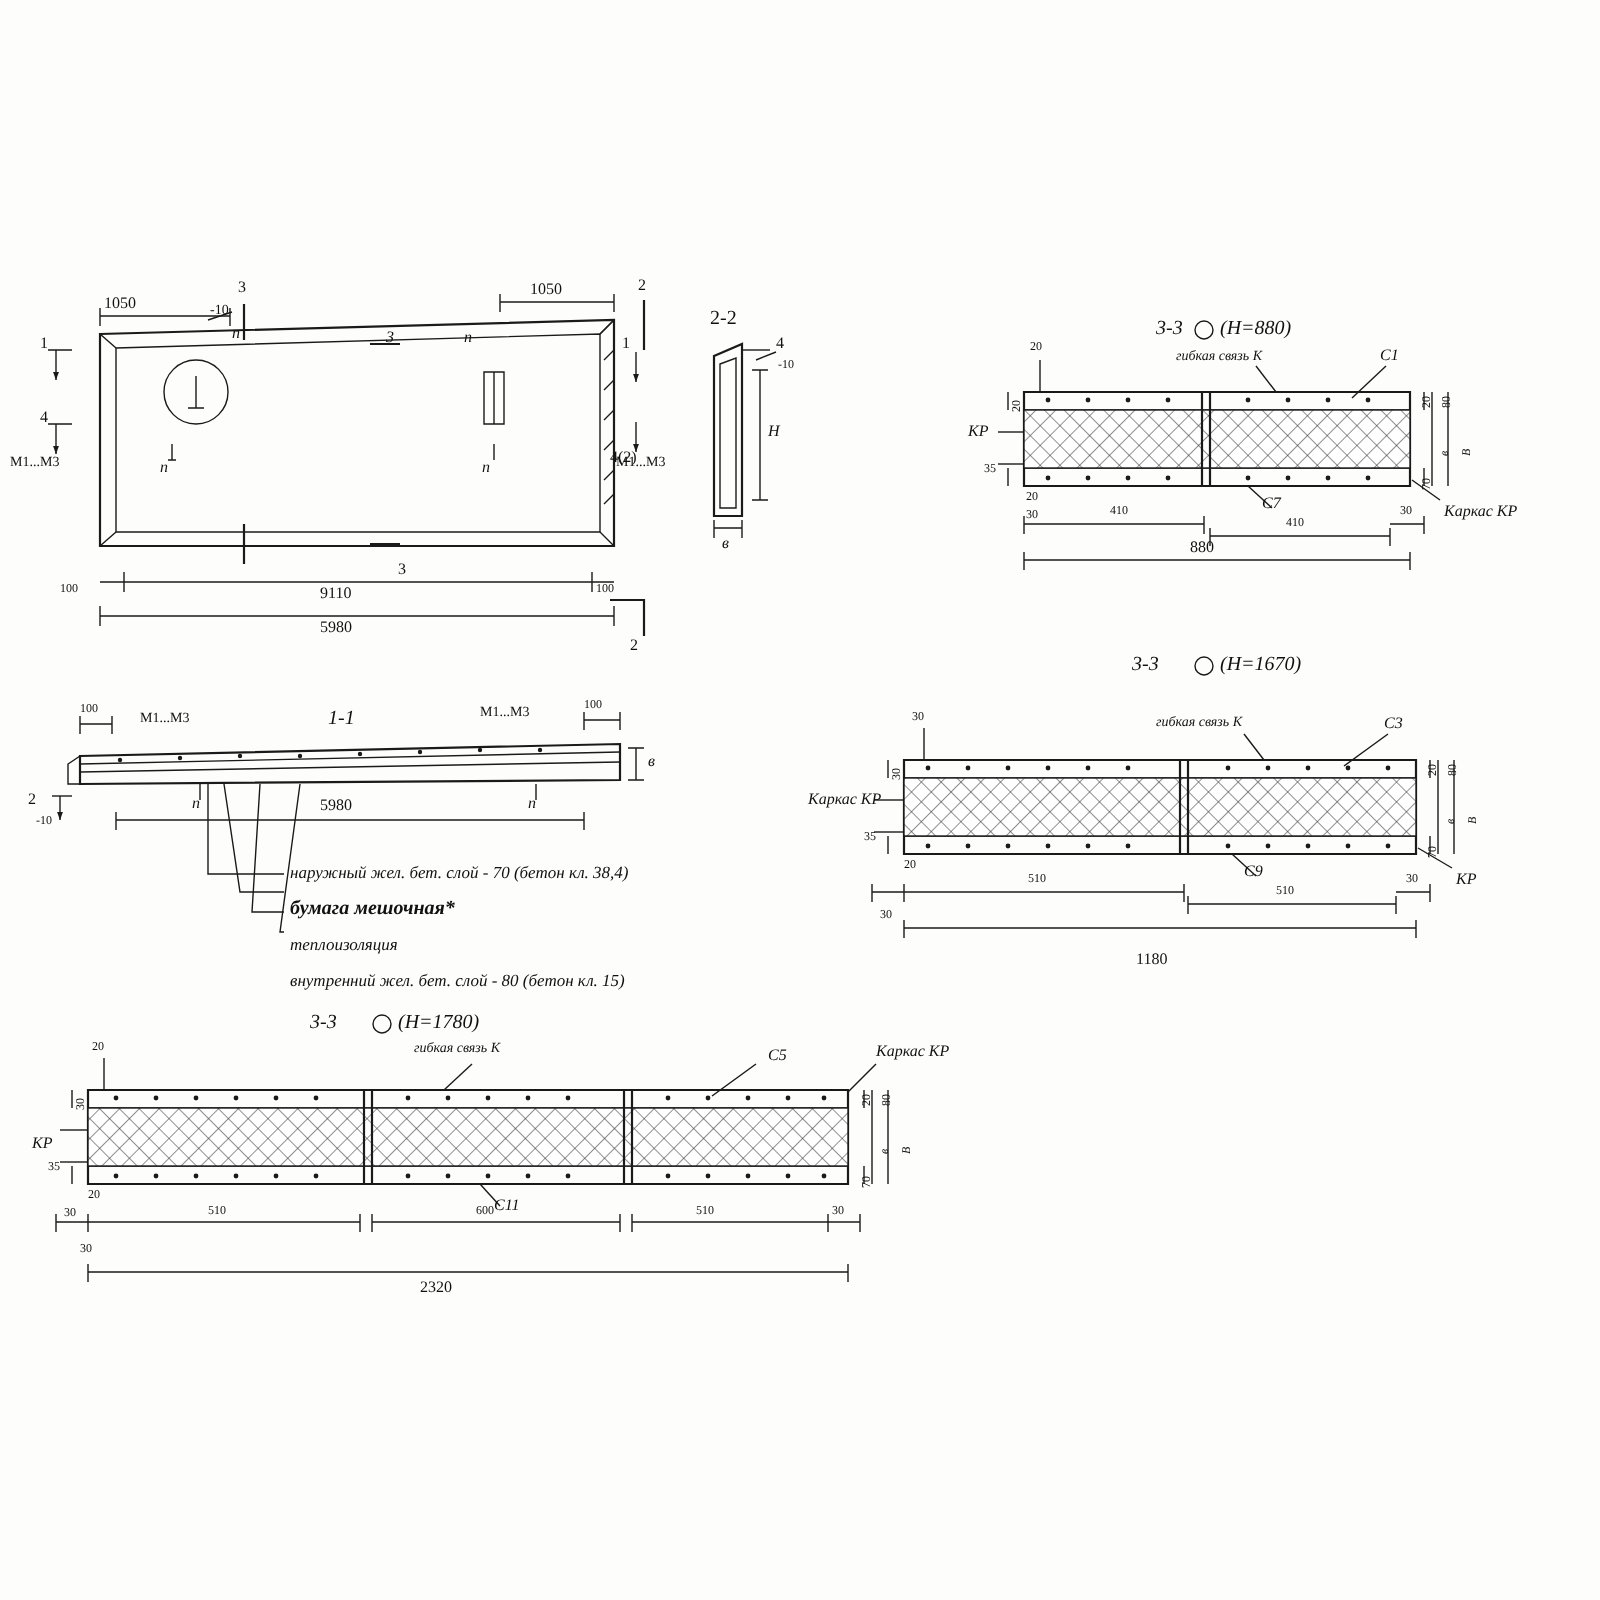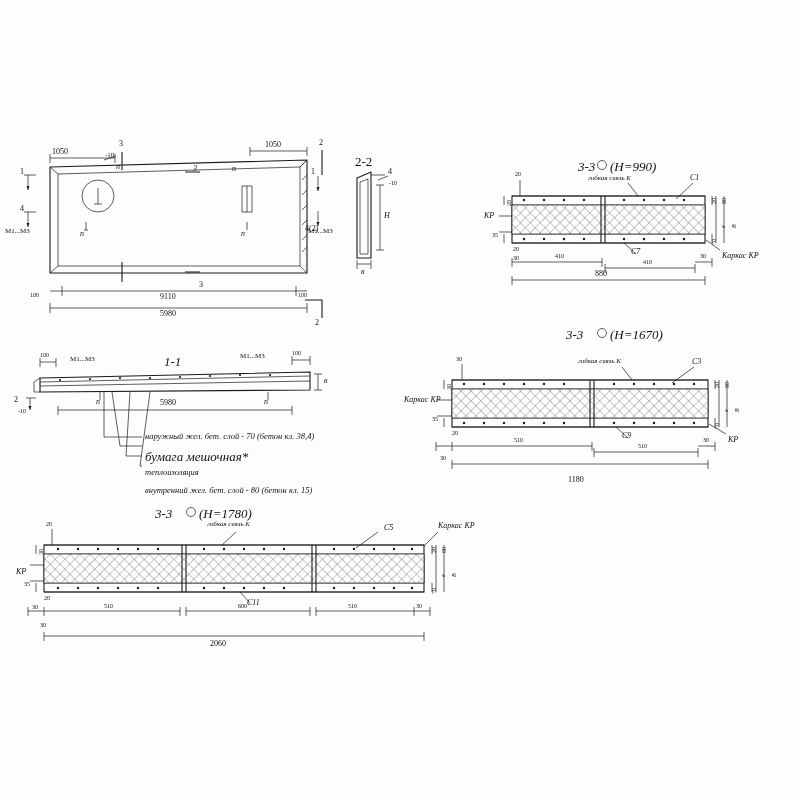--- a/index.html
+++ b/index.html
@@ -19,21 +19,21 @@
   .lbl {
     position: absolute;
     font-size: 8px;
     line-height: 1;
     white-space: nowrap;
     color: #111;
   }
   .lbl.italic { font-style: italic; }
   .lbl.sm { font-size: 7px; }
   .lbl.xs { font-size: 6px; }
-  .lbl.md { font-size: 13px; text-align: right; }
+  .lbl.md { font-size: 10px; text-align: right; }
   .lbl.rot {
     transform-origin: left top;
     transform: rotate(-90deg);
   }
   svg { position: absolute; left: 0; top: 0; }
   .ln { stroke: #1a1a1a; fill: none; }
   .thin { stroke-width: 0.7; }
   .med { stroke-width: 1.1; }
   .dot { fill: #1a1a1a; }
 </style>
@@ -343,26 +343,26 @@
   <div class="lbl xs" style="left:40px; top:352px;">100</div>
   <div class="lbl xs" style="left:292px; top:350px;">100</div>
   <div class="lbl" style="left:160px; top:399px;">5980</div>
   <div class="lbl italic" style="left:324px; top:377px;">в</div>
   <div class="lbl" style="left:14px; top:396px;">2</div>
   <div class="lbl xs" style="left:18px; top:408px;">-10</div>
   <div class="lbl italic" style="left:96px; top:398px;">п</div>
   <div class="lbl italic" style="left:264px; top:398px;">п</div>
 
   <div class="lbl italic" style="left:145px; top:432px; font-size:8.5px;">наружный жел. бет. слой - 70 (бетон кл. 38,4)</div>
-  <div class="lbl italic" style="left:145px; top:450px; font-size:13px;">бумага мешочная*</div>
+  <div class="lbl italic" style="left:145px; top:450px; font-size:10px;font-weight:bold;">бумага мешочная*</div>
   <div class="lbl italic" style="left:145px; top:468px; font-size:8.5px;">теплоизоляция</div>
   <div class="lbl italic" style="left:145px; top:486px; font-size:8.5px;">внутренний жел. бет. слой - 80 (бетон кл. 15)</div>
 
   <div class="lbl md italic" style="left:578px; top:160px;">3-3</div>
-  <div class="lbl md italic" style="left:610px; top:160px;">(Н=990)</div>
+  <div class="lbl md italic" style="left:610px; top:160px;">(Н=880)</div>
   <div class="lbl italic sm" style="left:588px; top:175px;">гибкая связь К</div>
   <div class="lbl italic" style="left:690px; top:174px;font-style:italic;">С1</div>
   <div class="lbl italic" style="left:631px; top:248px;text-align:right;">С7</div>
   <div class="lbl italic" style="left:484px; top:212px;">КР</div>
   <div class="lbl italic" style="left:722px; top:252px;">Каркас КР</div>
   <div class="lbl xs" style="left:515px; top:171px;">20</div>
   <div class="lbl xs rot" style="left:506px; top:206px;">20</div>
   <div class="lbl xs" style="left:492px; top:232px;">35</div>
   <div class="lbl xs" style="left:513px; top:246px;">20</div>
   <div class="lbl xs" style="left:513px; top:255px;">30</div>
@@ -408,20 +408,20 @@
   <div class="lbl xs" style="left:46px; top:521px;">20</div>
   <div class="lbl xs rot" style="left:38px; top:555px;">30</div>
   <div class="lbl xs" style="left:24px; top:581px;">35</div>
   <div class="lbl xs" style="left:44px; top:595px;">20</div>
   <div class="lbl xs" style="left:32px; top:604px;">30</div>
   <div class="lbl xs" style="left:40px; top:622px;">30</div>
   <div class="lbl xs" style="left:104px; top:603px;">510</div>
   <div class="lbl xs" style="left:238px; top:603px;">600</div>
   <div class="lbl xs" style="left:348px; top:603px;">510</div>
   <div class="lbl xs" style="left:416px; top:603px;">30</div>
-  <div class="lbl" style="left:210px; top:640px;">2060</div>
+  <div class="lbl" style="left:210px; top:640px;">2320</div>
   <div class="lbl xs rot" style="left:431px; top:553px;">20</div>
   <div class="lbl xs rot" style="left:431px; top:594px;">70</div>
   <div class="lbl xs rot" style="left:441px; top:553px;">80</div>
   <div class="lbl xs italic rot" style="left:440px; top:577px;">в</div>
   <div class="lbl xs italic rot" style="left:451px; top:577px;">В</div>
 
 </div>
 
 </body></html>

